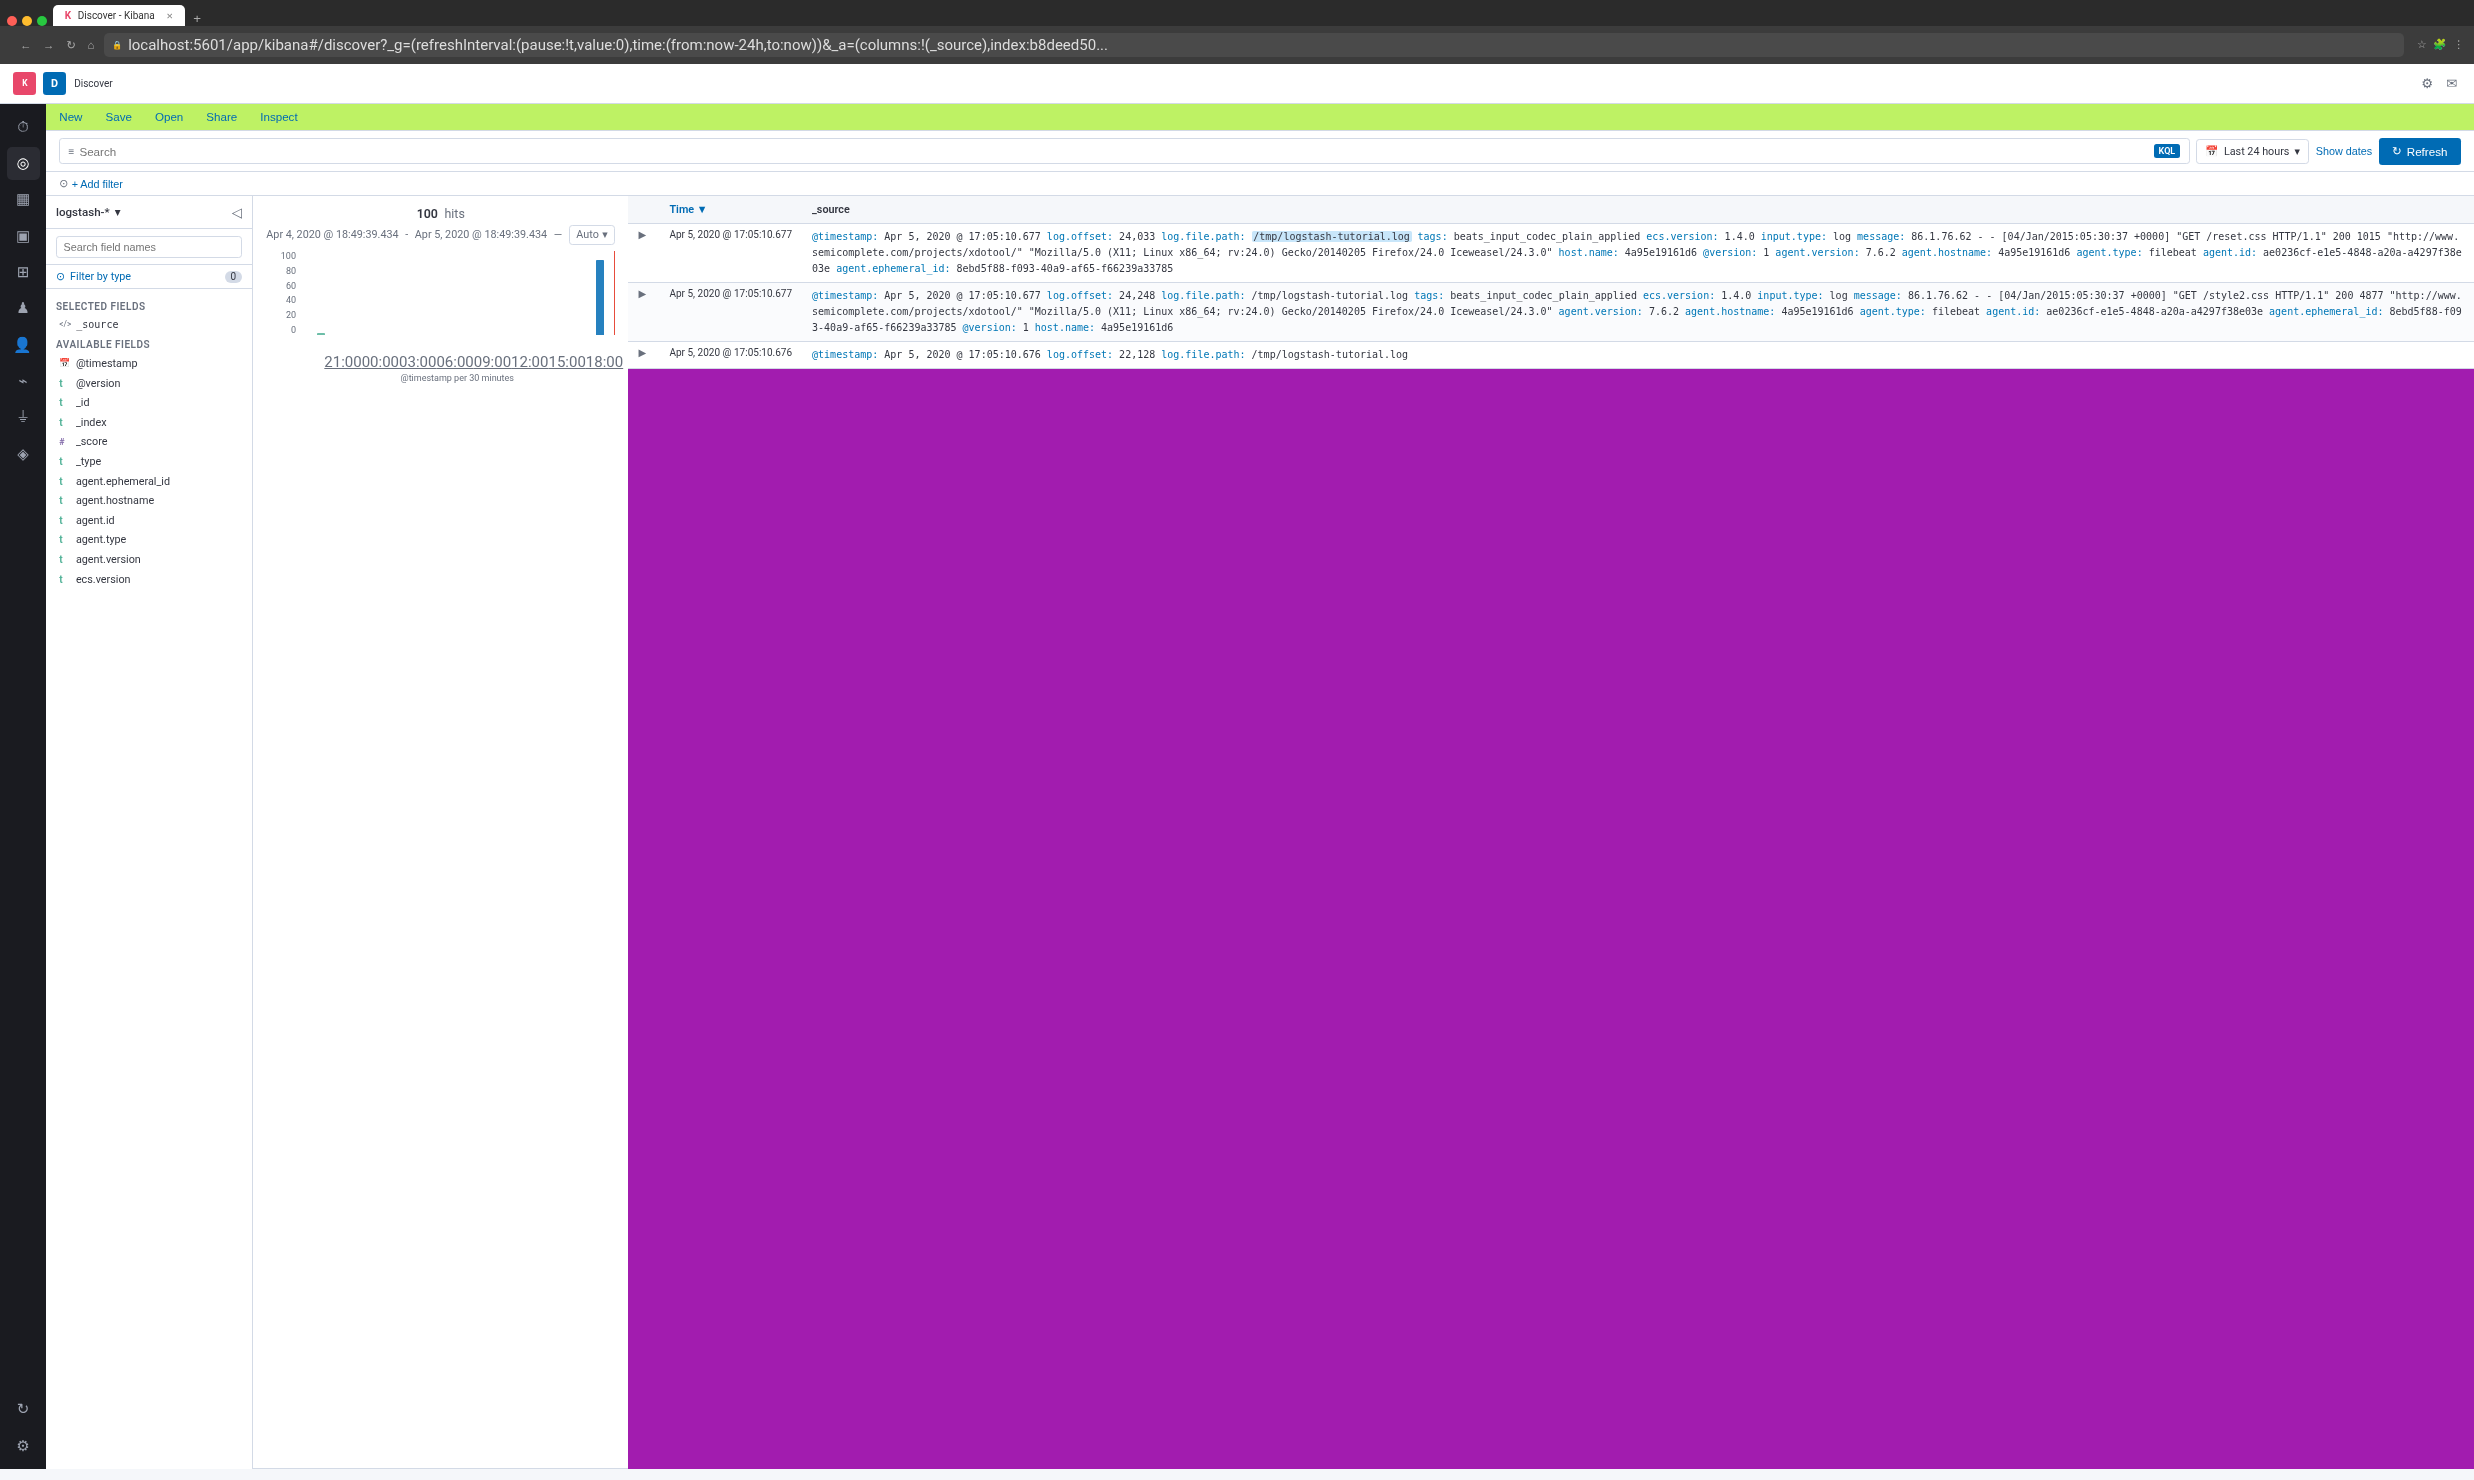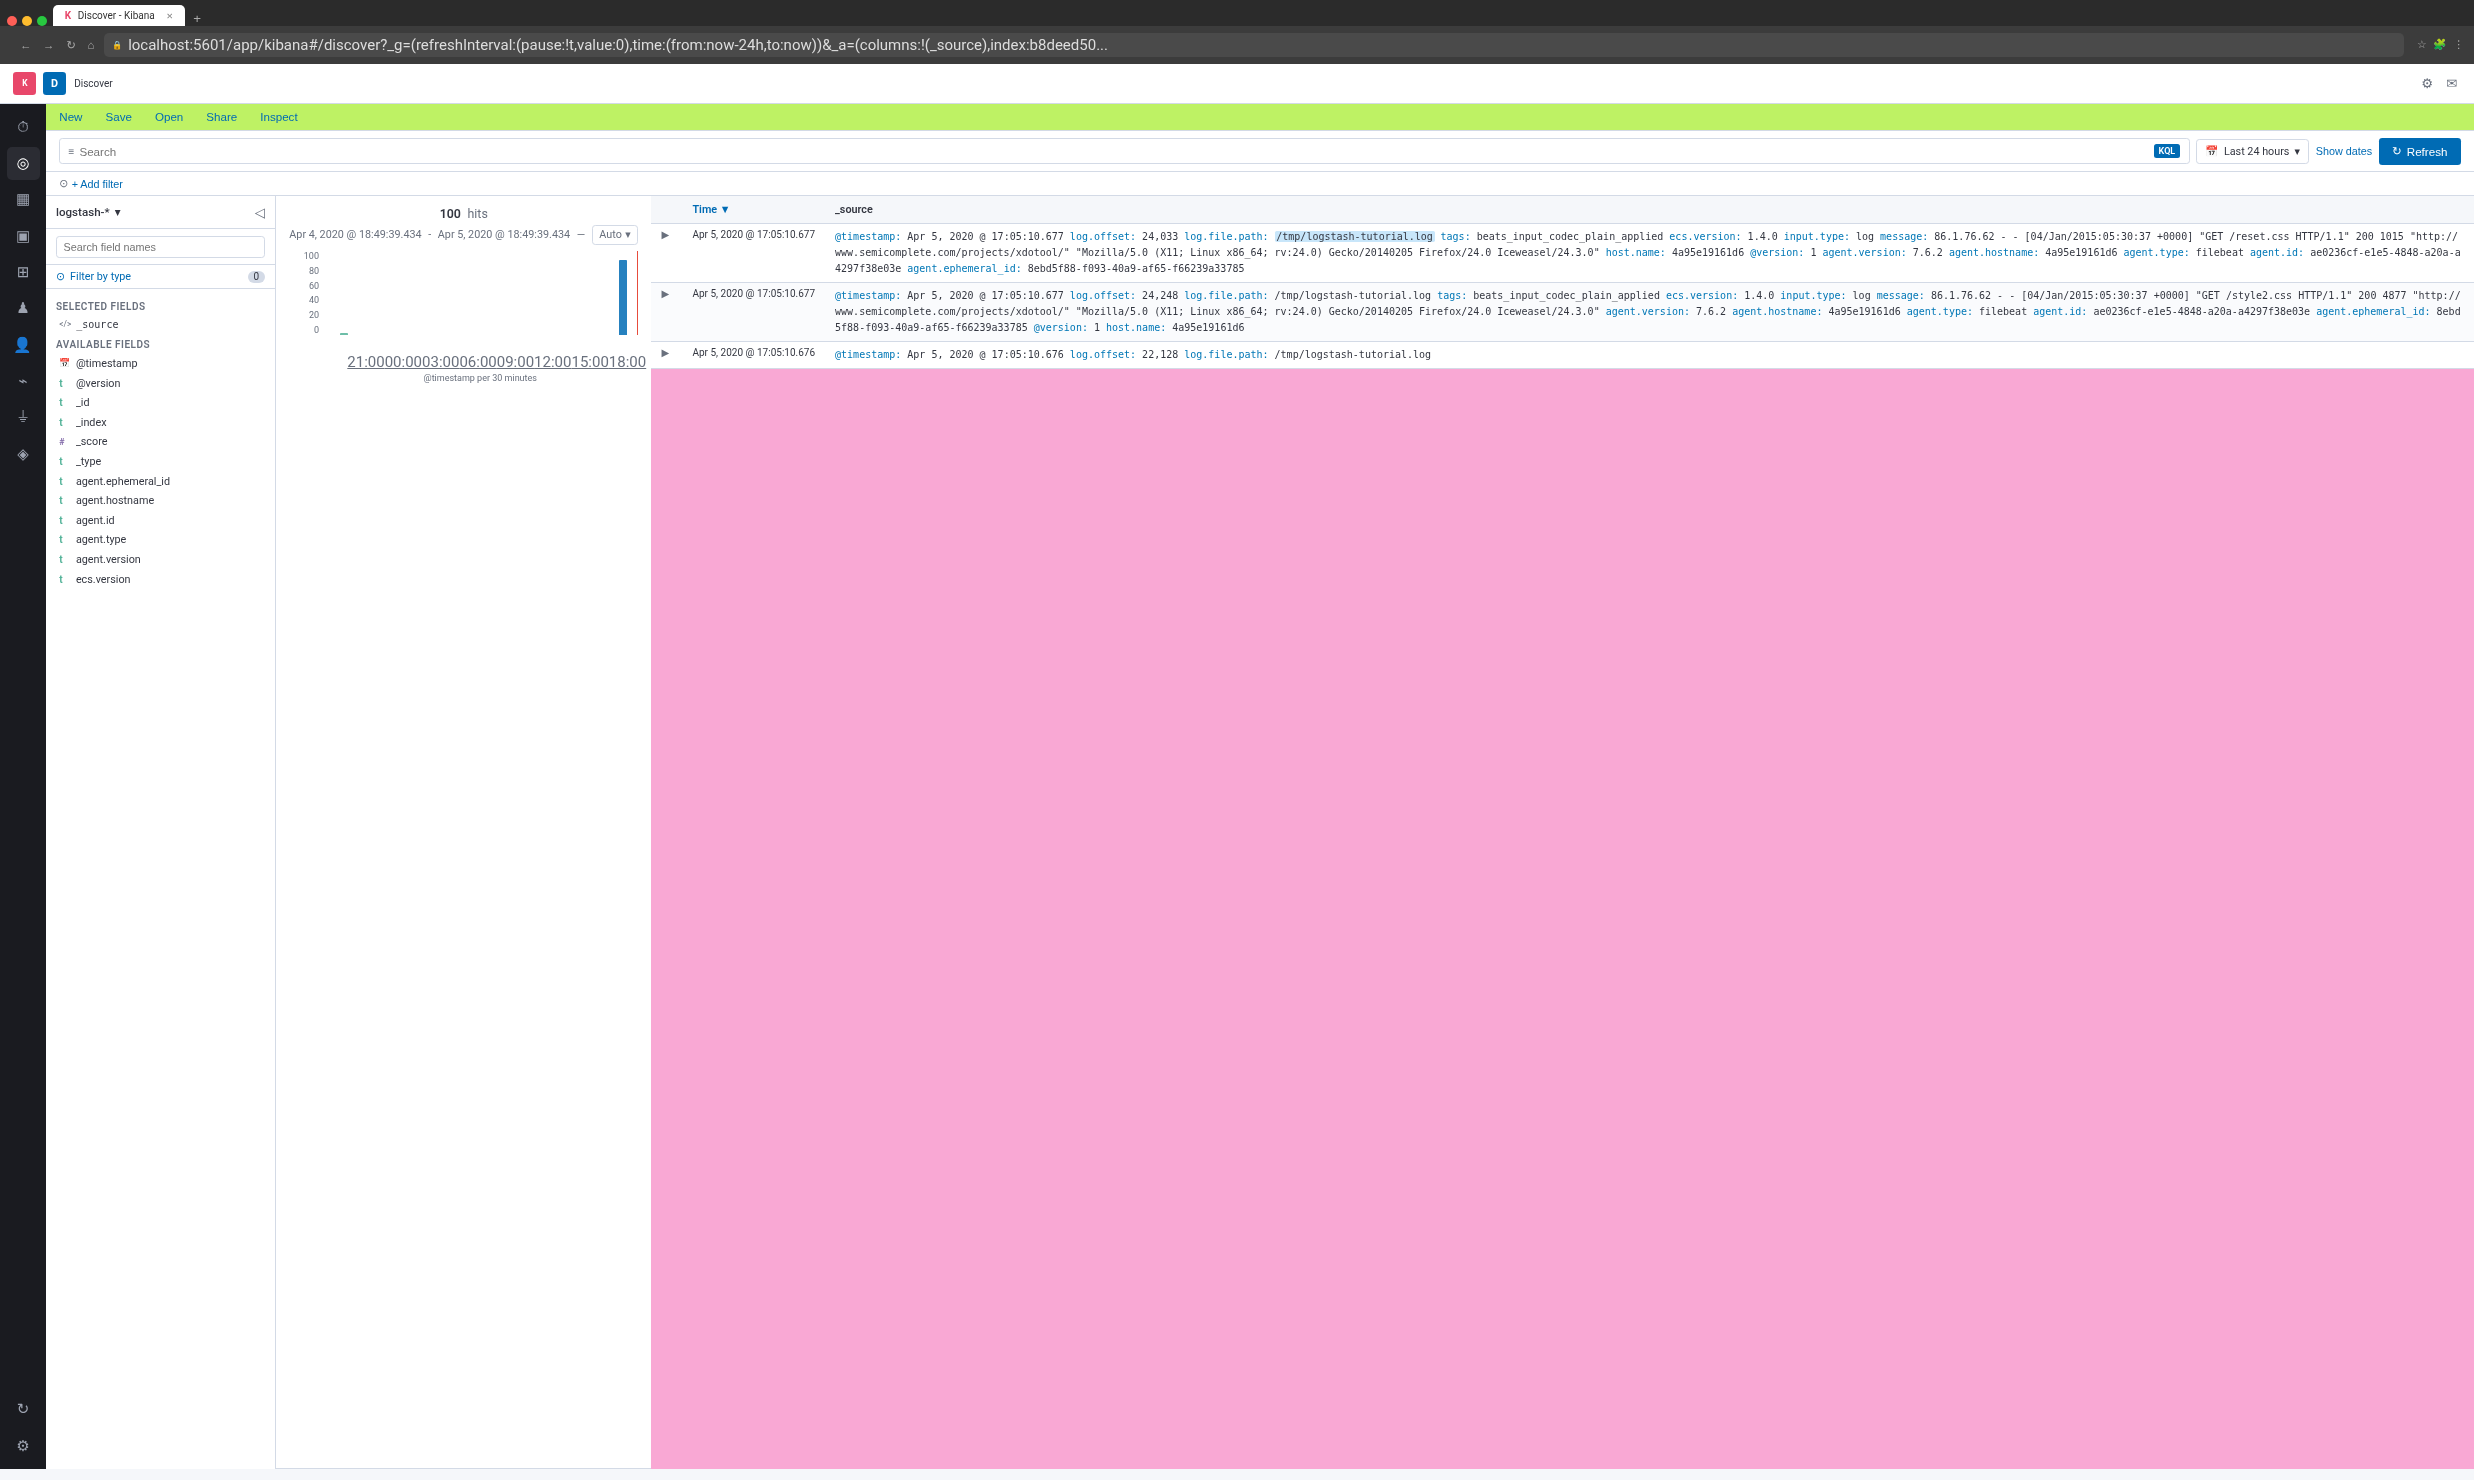--- a/index.html
+++ b/index.html
@@ -57,21 +57,21 @@
     .refresh-btn { background: #006bb4; color: white; border: none; border-radius: 3.3px; padding: 6.6px 13.3px; font-size: 11.6px; font-weight: 500; cursor: pointer; display: flex; align-items: center; gap: 5px; }
 
     
     .filter-bar { padding: 5px 13.3px; background: #fff; border-bottom: 0.8px solid #d3dae6; display: flex; align-items: center; }
     .filter-btn { background: none; border: none; cursor: pointer; color: #006bb4; font-size: 10.8px; display: flex; align-items: center; gap: 3.3px; }
 
     
     .discover-body { display: flex; flex: 1; overflow: hidden; }
 
     
-    .left-panel { width: 230px; background: #fff; border-right: 0.8px solid #d3dae6; display: flex; flex-direction: column; overflow: hidden; flex-shrink: 0; }
+    .left-panel { width: 207px; background: #fff; border-right: 0.8px solid #d3dae6; display: flex; flex-direction: column; overflow: hidden; flex-shrink: 0; }
     .index-selector { padding: 8.3px 10px; display: flex; align-items: center; gap: 5px; border-bottom: 0.8px solid #d3dae6; cursor: pointer; }
     .index-selector span { font-size: 11.6px; font-weight: 500; color: #343741; }
     .collapse-btn { margin-left: auto; background: none; border: none; cursor: pointer; color: #69707d; }
 
     .field-search { padding: 6.6px 10px; border-bottom: 0.8px solid #d3dae6; }
     .field-search-input { width: 100%; border: 0.8px solid #d3dae6; border-radius: 3.3px; padding: 4.1px 6.6px; font-size: 10.8px; outline: none; }
 
     .filter-type { padding: 5px 10px; display: flex; align-items: center; gap: 5px; border-bottom: 0.8px solid #d3dae6; cursor: pointer; color: #006bb4; }
     .filter-type-badge { background: #d3dae6; color: #343741; border-radius: 10px; padding: 0.8px 5.8px; font-size: 10px; margin-left: auto; }
 
@@ -97,21 +97,21 @@
 
     .chart-container { position: relative; height: 100px; }
     .chart-y-axis { position: absolute; left: 0; top: 0; bottom: 16.6px; width: 33px; display: flex; flex-direction: column; justify-content: space-between; align-items: flex-end; padding-right: 3.3px; }
     .chart-y-label { font-size: 9px; color: #69707d; }
     .chart-area { position: absolute; left: 33px; right: 0; top: 0; bottom: 0; }
     .chart-bars { display: flex; align-items: flex-end; height: 100%; padding-bottom: 16.6px; gap: 1.7px; }
     .chart-x-labels { display: flex; justify-content: center; font-size: 15px; color: #69707d; padding: 1.7px 0 0 33px; text-decoration: underline; }
     .chart-x-title { text-align: center; font-size: 9px; color: #69707d; margin-top: 1.7px; }
 
     
-    .results-area { flex: 1; overflow-y: auto; background: #f9a8d4; }
+    .results-area { flex: 1; overflow-y: auto; background: #a21caf; }
     .results-table { width: 100%; border-collapse: collapse; }
     .results-table th { background: #f5f7fa; border-bottom: 1.7px solid #d3dae6; padding: 6.6px 10px; text-align: left; font-size: 10.8px; font-weight: 600; color: #343741; position: sticky; top: 0; }
     .results-table th.sort-active { color: #006bb4; }
     .results-table td { border-bottom: 0.8px solid #d3dae6; padding: 5px 10px; font-size: 10px; color: #343741; vertical-align: top; }
     .expand-btn { background: none; border: none; cursor: pointer; color: #69707d; margin-right: 3.3px; font-size: 10px; }
     .time-cell { white-space: nowrap; color: #006bb4; font-size: 10px; }
     .source-cell { font-family: monospace; font-size: 9.5px; line-height: 1.6; word-break: break-all; }
     .row-odd { background: #fff; }
     .row-even { background: #fafbfd; }
   </style>

